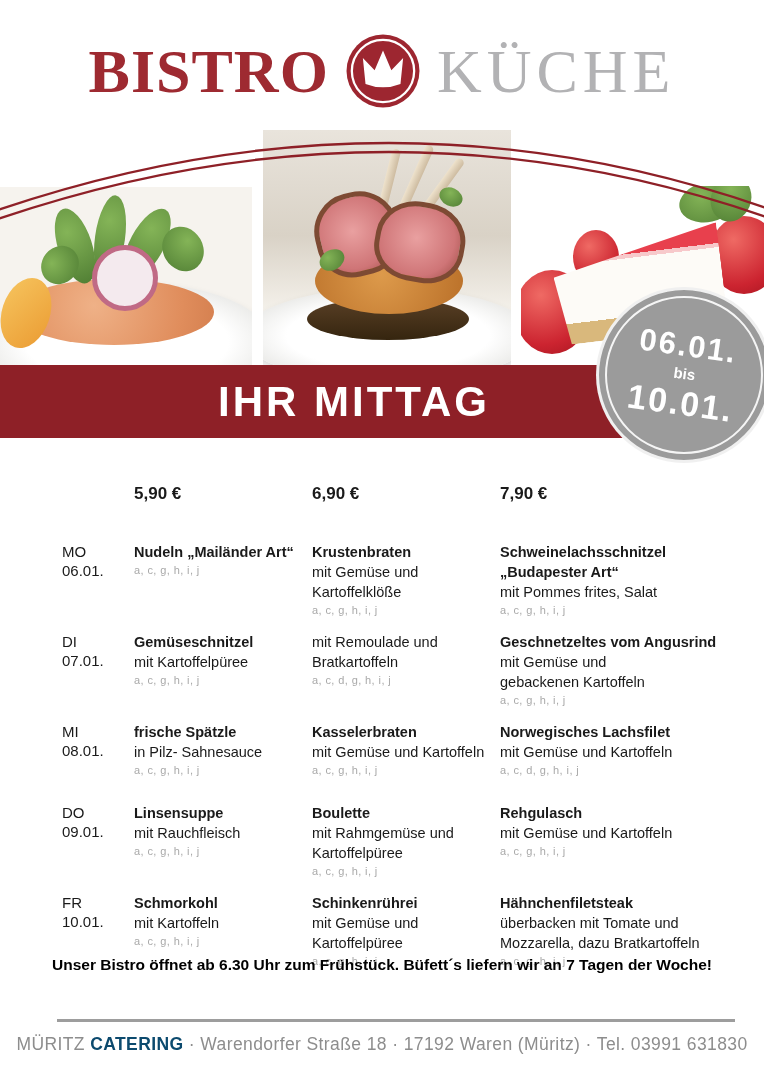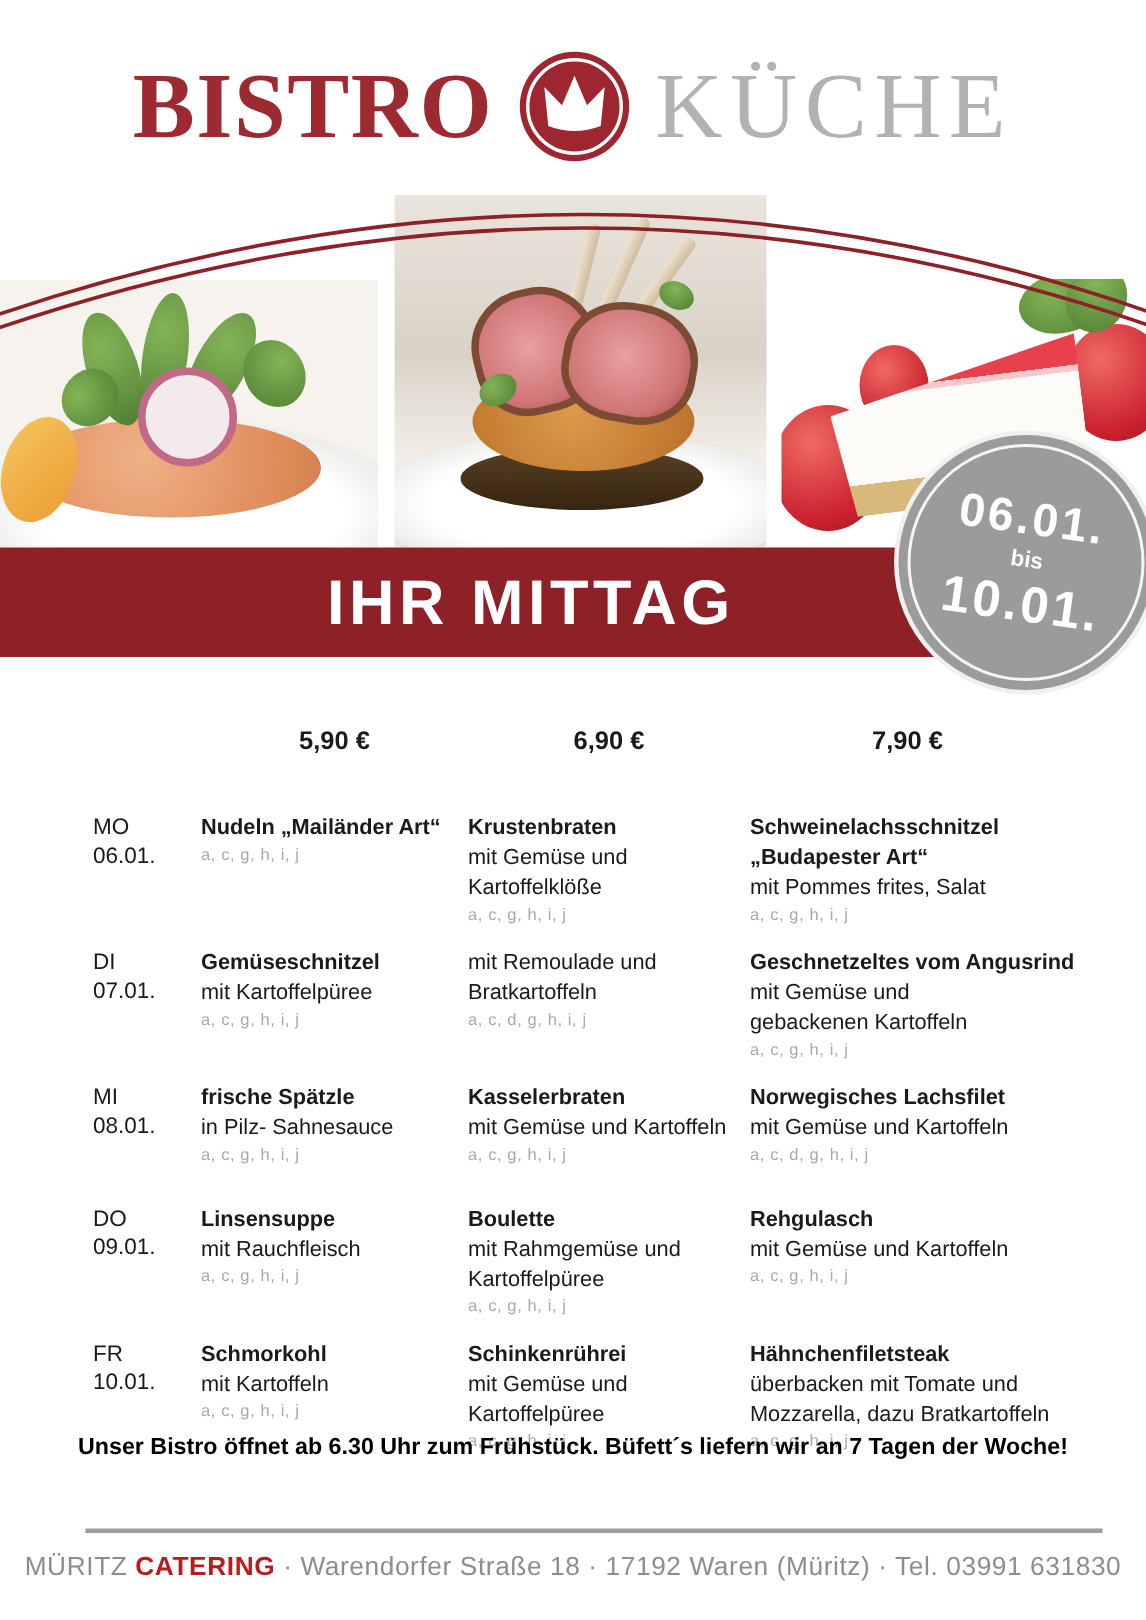--- a/index.html
+++ b/index.html
@@ -64,34 +64,34 @@
   .badge::after{content:"";position:absolute;left:6px;top:6px;right:6px;bottom:6px;
          border:2.5px solid rgba(255,255,255,.9);border-radius:50%;}
   .badge-text{transform:rotate(8deg);text-align:center;color:#ffffff;font-weight:bold;line-height:1.1;}
   .badge-from{font-size:31px;letter-spacing:2px;}
   .badge-bis{font-size:15px;margin:3px 0 2px 0;}
   .badge-to{font-size:34px;letter-spacing:2px;}
 
   
   .menu{position:absolute;left:62px;top:484px;width:648px;
         display:grid;grid-template-columns:72px 178px 188px 210px;}
-  .price-cell{font-weight:bold;font-size:17px;text-align:center;height:58px;}
+  .price-cell{font-weight:bold;font-size:17px;height:58px;}
   .day-cell{font-weight:normal;font-size:15px;line-height:19px;text-align:left;}
   .dish{text-align:left;padding-bottom:14px;min-height:67px;}
   .dish-name{font-weight:bold;font-size:14.5px;line-height:20px;white-space:pre;}
   .dish-desc{font-size:14.5px;line-height:20px;white-space:pre;}
   .dish-allergens{font-size:11px;line-height:15px;color:#a9a9a9;letter-spacing:.4px;margin-top:1px;}
 
   
   .notice{position:absolute;left:0;top:956px;width:764px;text-align:center;
           font-weight:bold;font-size:15.5px;color:#000000;}
   .rule{position:absolute;left:57px;top:1019px;width:678px;height:3px;background:#9d9d9d;}
   .address{position:absolute;left:0;top:1034px;width:764px;text-align:center;
            font-size:17.5px;color:#8d8d8d;letter-spacing:.4px;}
-  .address b{font-weight:bold;color:#b91c1c;}
+  .address b{font-weight:bold;color:#0c4a6e;}
 </style>
 </head>
 <body>
 
 <div class="logo">
   <span class="logo-bistro">BISTRO</span>
   <span class="crown-wrap">
     <svg viewBox="0 0 100 100" width="76" height="76">
       <circle cx="50" cy="50" r="48" fill="#9d2630"></circle>
       <circle cx="50" cy="50" r="41" fill="none" stroke="#ffffff" stroke-width="3"></circle>

